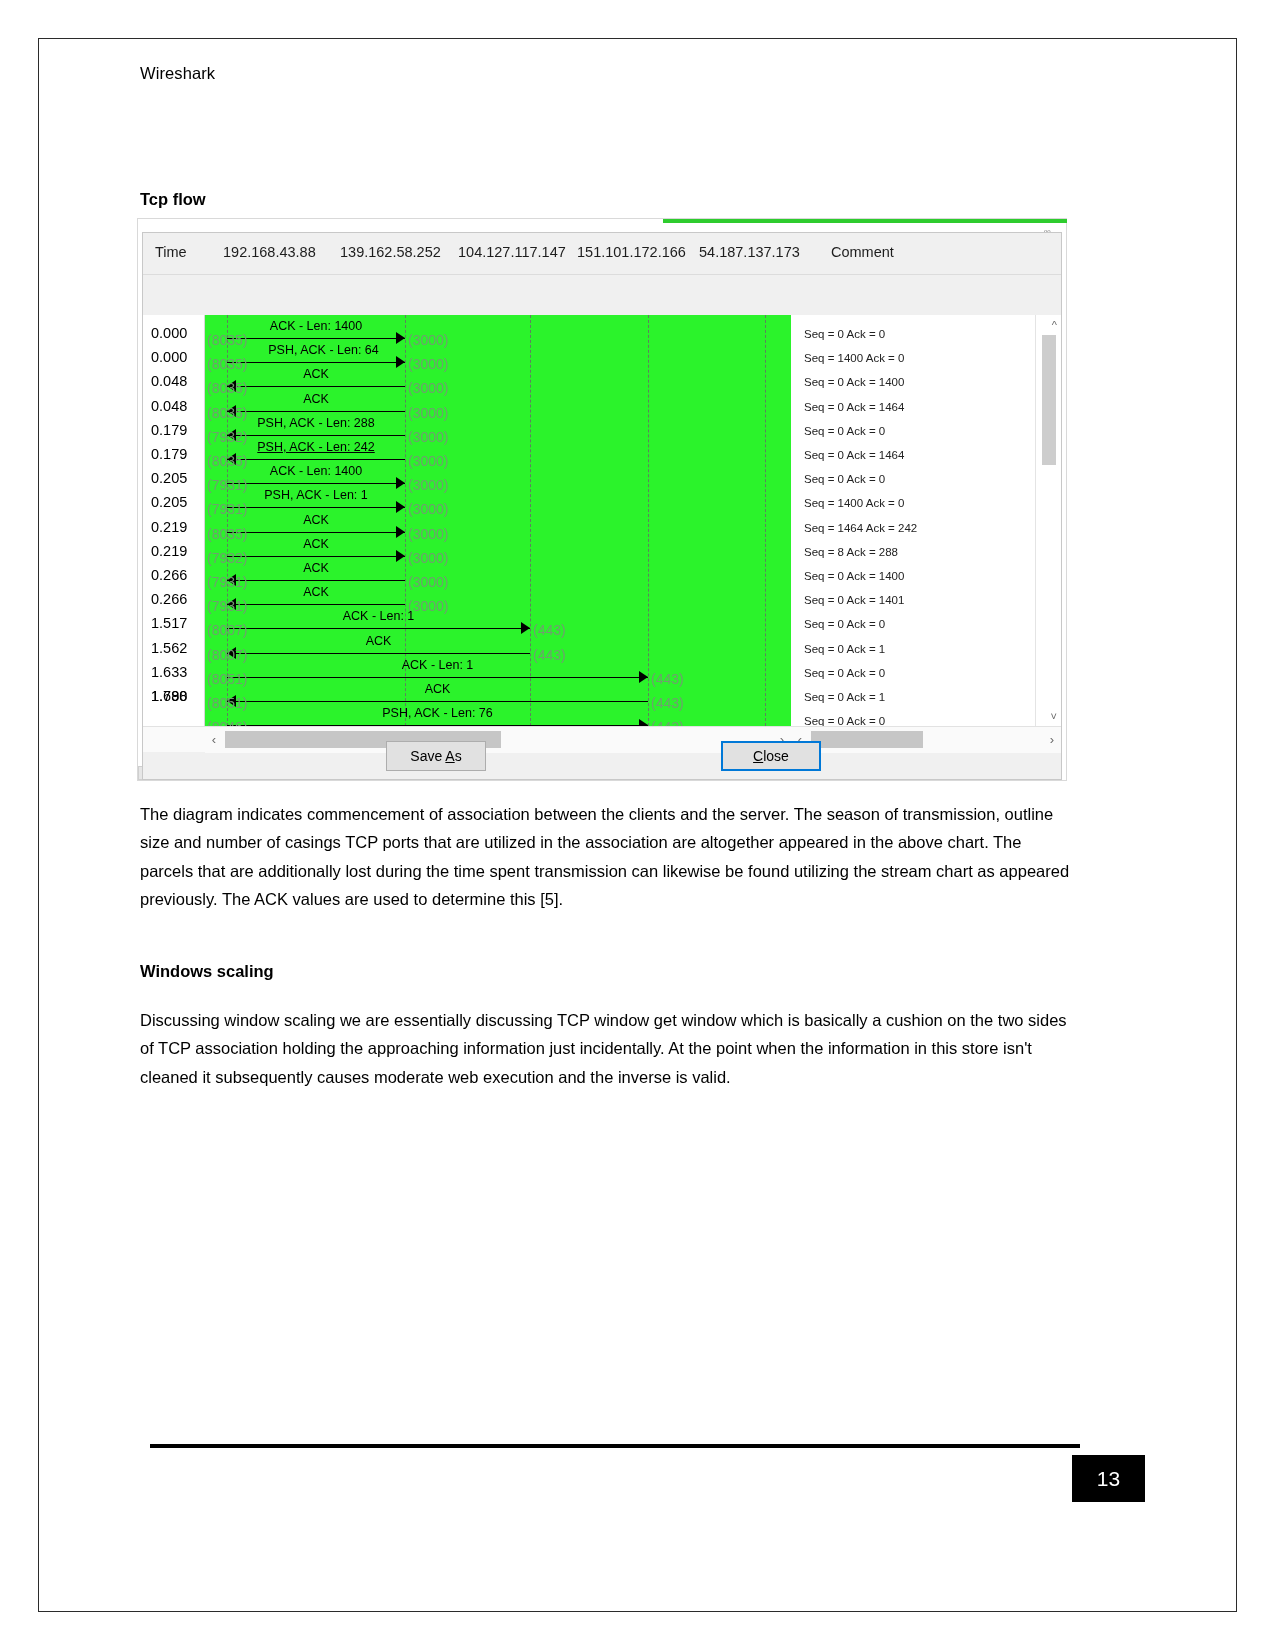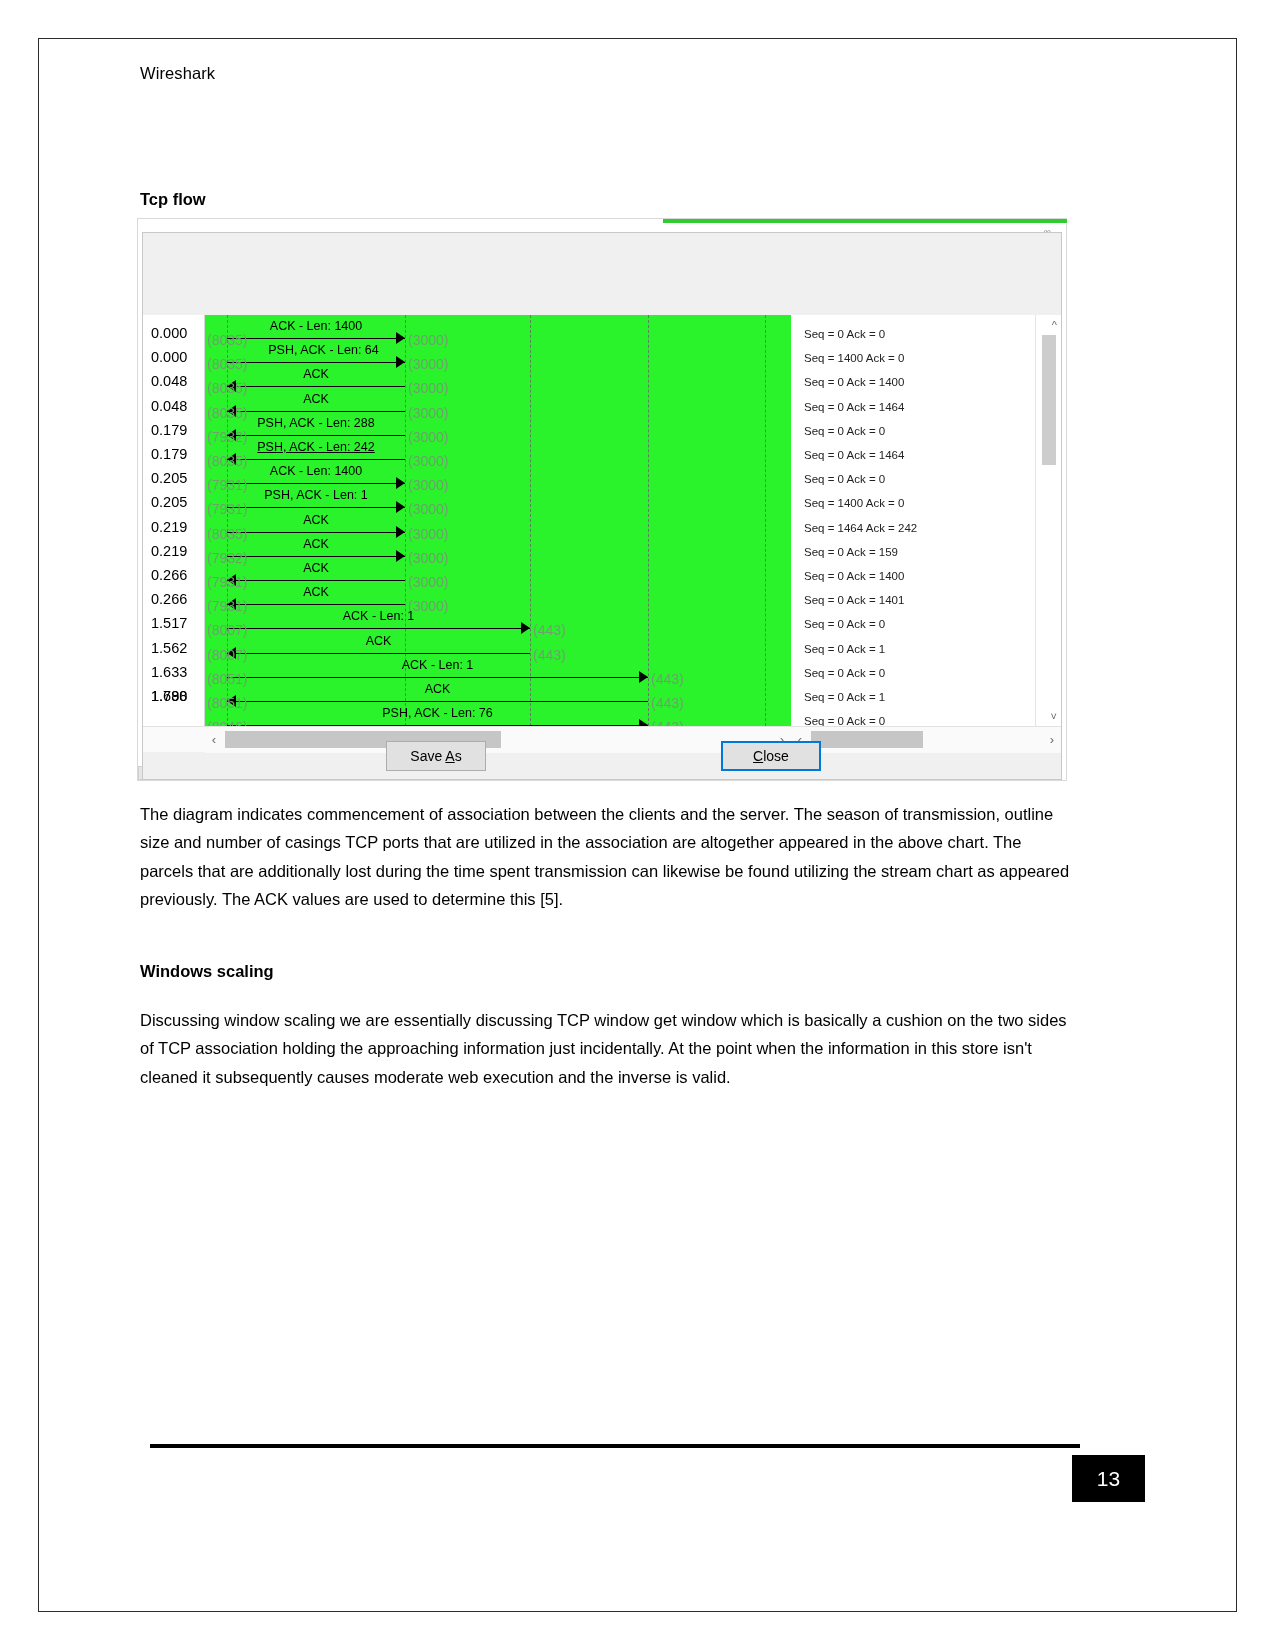--- a/index.html
+++ b/index.html
@@ -202,20 +202,29 @@
   <div class="bg-greenbar"></div>
   <div class="bg-right-strip">
     oo<br>&gt;&lt;<br>ioc<br>&gt;1<br>ort<br>oor<br>r⌐<br><br>w
   </div>
   <div class="bg-bottom-strip"></div>
 </div>
 
 <div class="dlg">
 
 
+  <div class="colhead" id="colhead">
+      <span style="left: 12px;">Time</span>
+      <span style="left: 80px;">192.168.43.88</span>
+      <span style="left: 197px;">139.162.58.252</span>
+      <span style="left: 315px;">104.127.117.147</span>
+      <span style="left: 434px;">151.101.172.166</span>
+      <span style="left: 556px;">54.187.137.173</span>
+      <span style="left: 688px;">Comment</span>
+    </div>
 
   <div class="graphbody">
     <div class="timecol" id="timecol">
         <div class="timecell" style="top: 10px;">0.000</div>
         <div class="timecell" style="top: 34.2px;">0.000</div>
         <div class="timecell" style="top: 58.4px;">0.048</div>
         <div class="timecell" style="top: 82.6px;">0.048</div>
         <div class="timecell" style="top: 106.8px;">0.179</div>
         <div class="timecell" style="top: 131px;">0.179</div>
         <div class="timecell" style="top: 155.2px;">0.205</div>
@@ -359,21 +368,21 @@
     <div class="commentcol" id="commentcol">
         <div class="cmt" style="top: 13px;">Seq = 0 Ack = 0</div>
         <div class="cmt" style="top: 37.2px;">Seq = 1400 Ack = 0</div>
         <div class="cmt" style="top: 61.4px;">Seq = 0 Ack = 1400</div>
         <div class="cmt" style="top: 85.6px;">Seq = 0 Ack = 1464</div>
         <div class="cmt" style="top: 109.8px;">Seq = 0 Ack = 0</div>
         <div class="cmt" style="top: 134px;">Seq = 0 Ack = 1464</div>
         <div class="cmt" style="top: 158.2px;">Seq = 0 Ack = 0</div>
         <div class="cmt" style="top: 182.4px;">Seq = 1400 Ack = 0</div>
         <div class="cmt" style="top: 206.6px;">Seq = 1464 Ack = 242</div>
-        <div class="cmt" style="top: 230.8px;">Seq = 0 Ack = 159</div>
+        <div class="cmt" style="top: 230.8px;">Seq = 8 Ack = 288</div>
         <div class="cmt" style="top: 255px;">Seq = 0 Ack = 1400</div>
         <div class="cmt" style="top: 279.2px;">Seq = 0 Ack = 1401</div>
         <div class="cmt" style="top: 303.4px;">Seq = 0 Ack = 0</div>
         <div class="cmt" style="top: 327.6px;">Seq = 0 Ack = 1</div>
         <div class="cmt" style="top: 351.8px;">Seq = 0 Ack = 0</div>
         <div class="cmt" style="top: 376px;">Seq = 0 Ack = 1</div>
         <div class="cmt" style="top: 400.2px;">Seq = 0 Ack = 0</div>
       </div>
     <div class="vscroll">
       <div class="vs-up" style="top:4px;">^</div>

